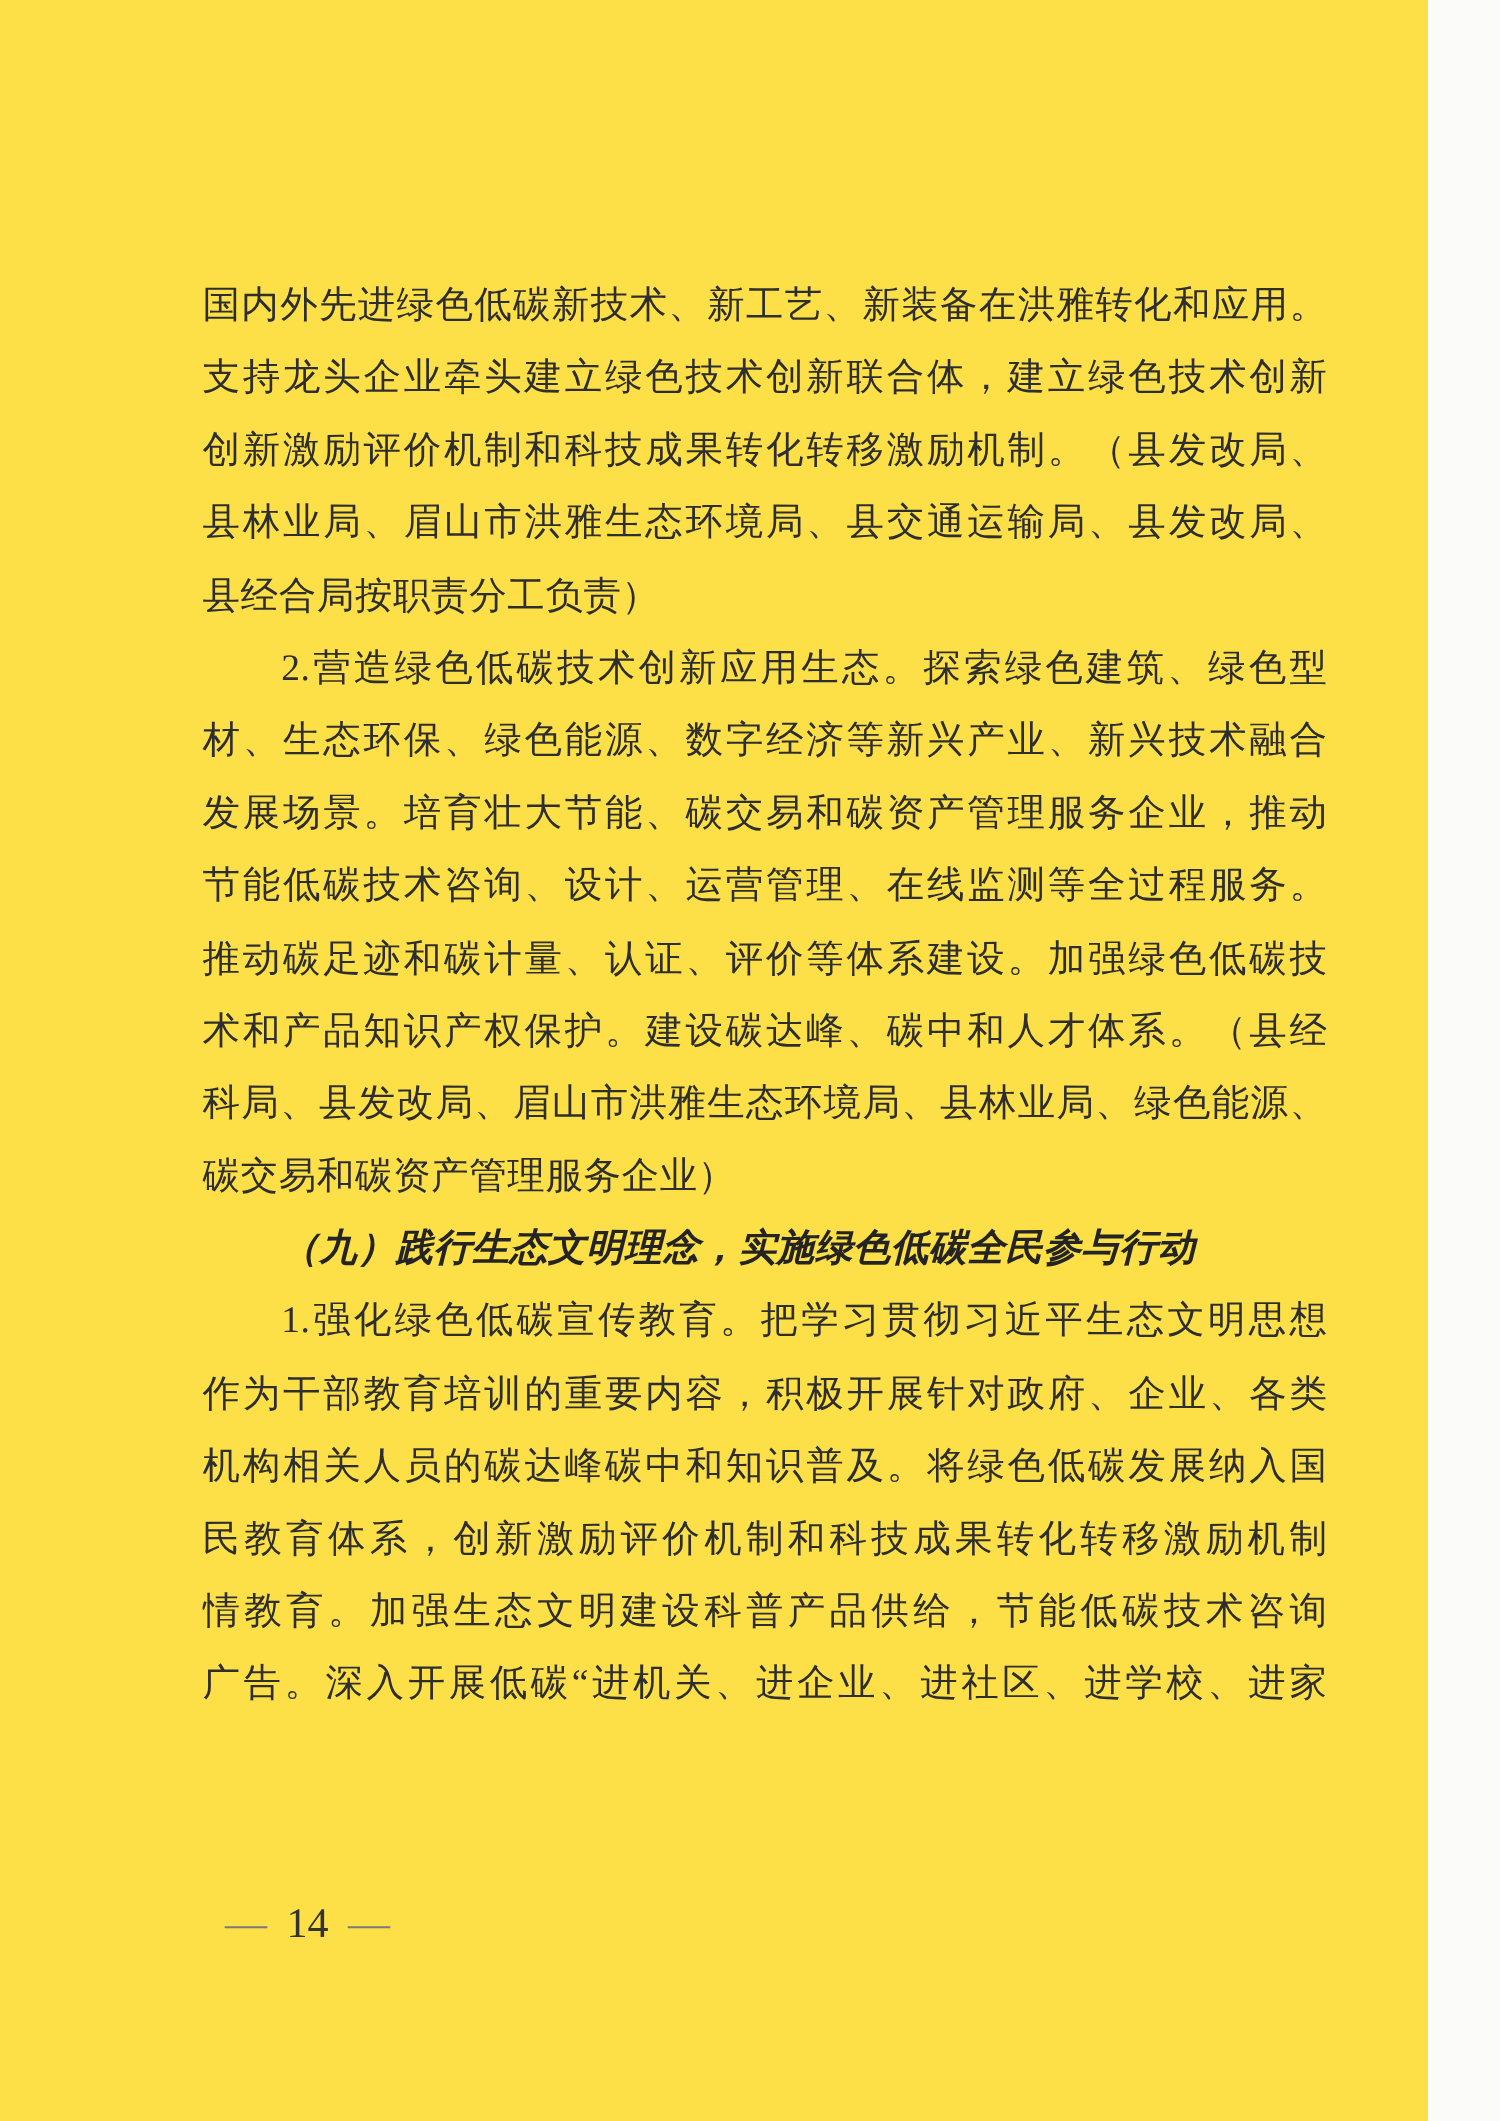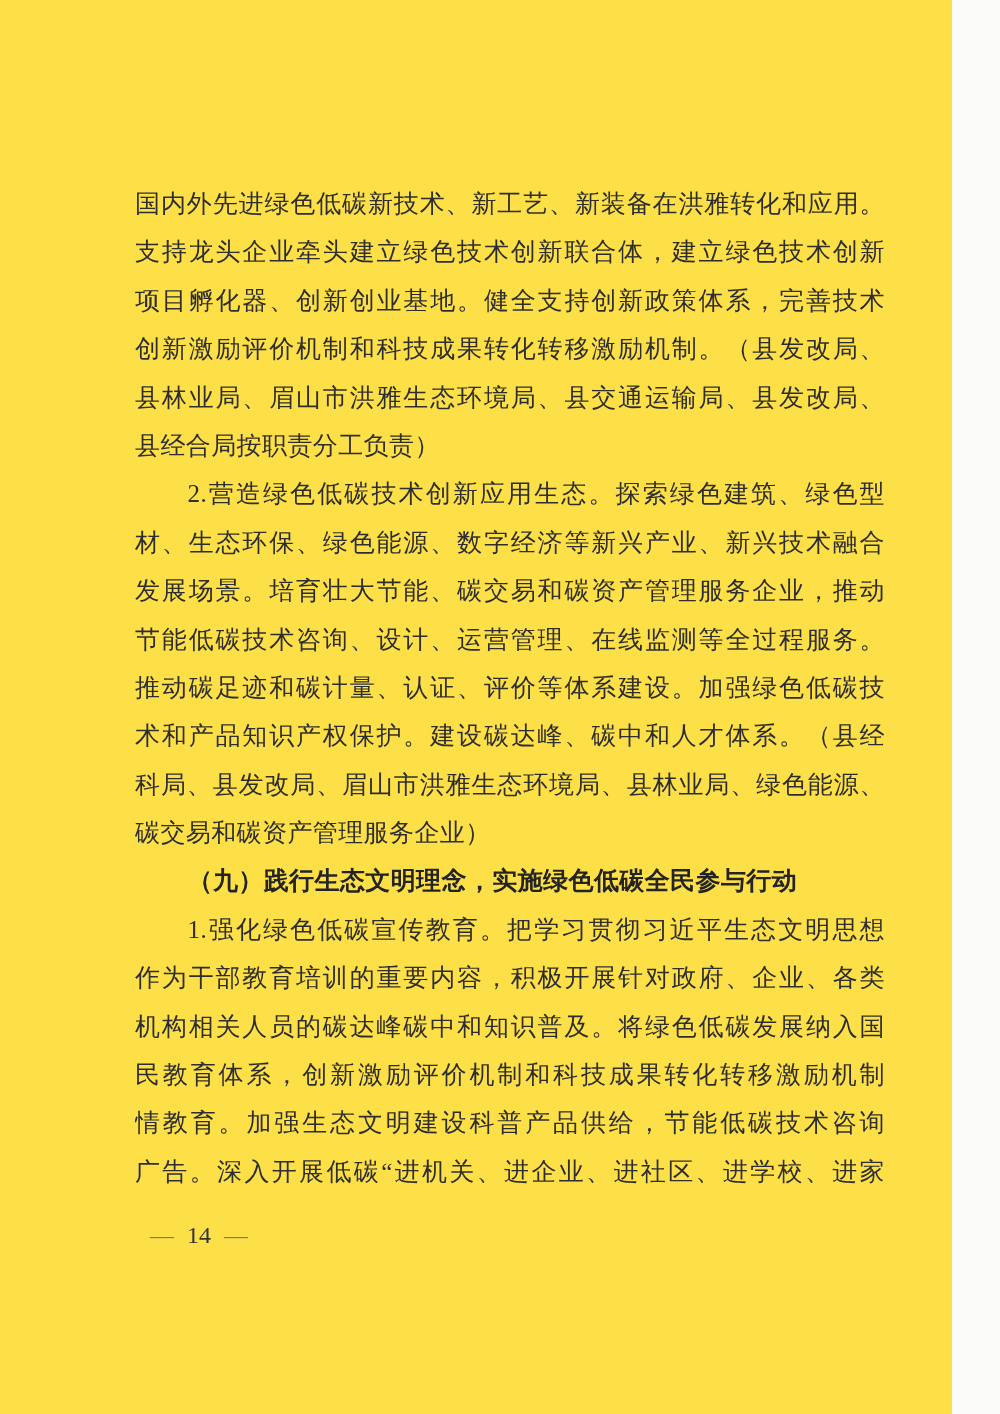--- a/index.html
+++ b/index.html
@@ -41,44 +41,44 @@
   }
   .line.indent {
     text-indent: 2.1em;
   }
   .line.heading {
     text-align: right;
     text-align-last: left;
     text-indent: 2.1em;
     font-weight: bold;
     color: #242424;
+    font-style: italic;
   }
   .footer {
     position: absolute;
     left: 150px;
-    top: 1222px;
-    font-size: 24px;
+    top: 1267px;
+    font-size: 28px;
     color: #333333;
   }
   .footer .dash {
     color: #7a7a7a;
   }
   .footer .num {
     margin: 0 13px;
     color: #333333;
   }
 </style>
 </head>
 <body>
 
 <div class="page">
   <div class="content">
     <div class="line">国内外先进绿色低碳新技术、新工艺、新装备在洪雅转化和应用。</div>
     <div class="line">支持龙头企业牵头建立绿色技术创新联合体，建立绿色技术创新</div>
-    <div class="line">项目孵化器、创新创业基地。健全支持创新政策体系，完善技术</div>
     <div class="line">创新激励评价机制和科技成果转化转移激励机制。（县发改局、</div>
     <div class="line">县林业局、眉山市洪雅生态环境局、县交通运输局、县发改局、</div>
     <div class="line short">县经合局按职责分工负责）</div>
     <div class="line indent">2.营造绿色低碳技术创新应用生态。探索绿色建筑、绿色型</div>
     <div class="line">材、生态环保、绿色能源、数字经济等新兴产业、新兴技术融合</div>
     <div class="line">发展场景。培育壮大节能、碳交易和碳资产管理服务企业，推动</div>
     <div class="line">节能低碳技术咨询、设计、运营管理、在线监测等全过程服务。</div>
     <div class="line">推动碳足迹和碳计量、认证、评价等体系建设。加强绿色低碳技</div>
     <div class="line">术和产品知识产权保护。建设碳达峰、碳中和人才体系。（县经</div>
     <div class="line">科局、县发改局、眉山市洪雅生态环境局、县林业局、绿色能源、</div>

